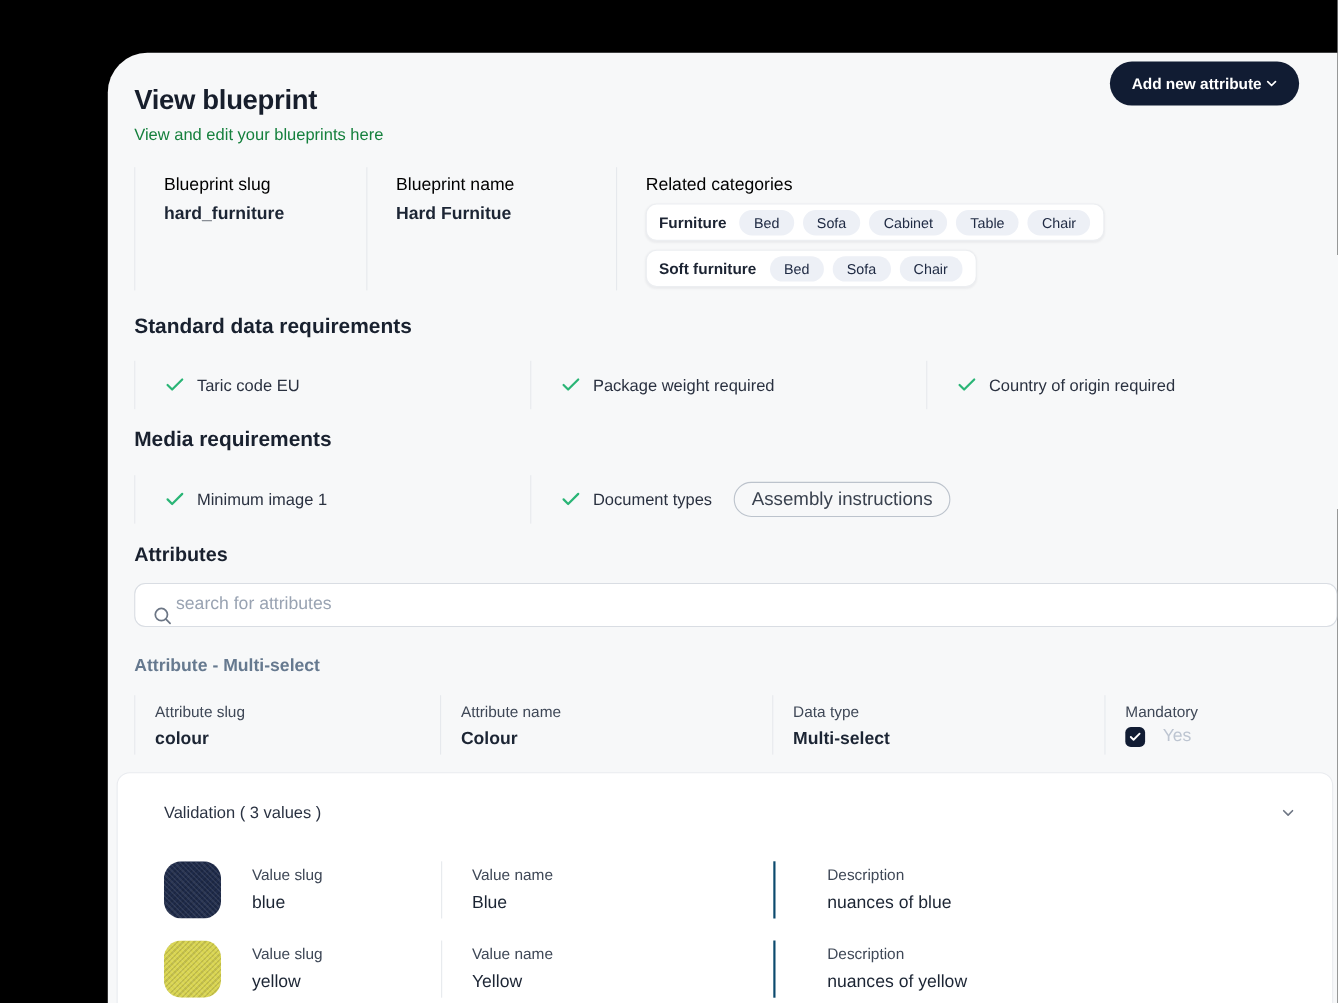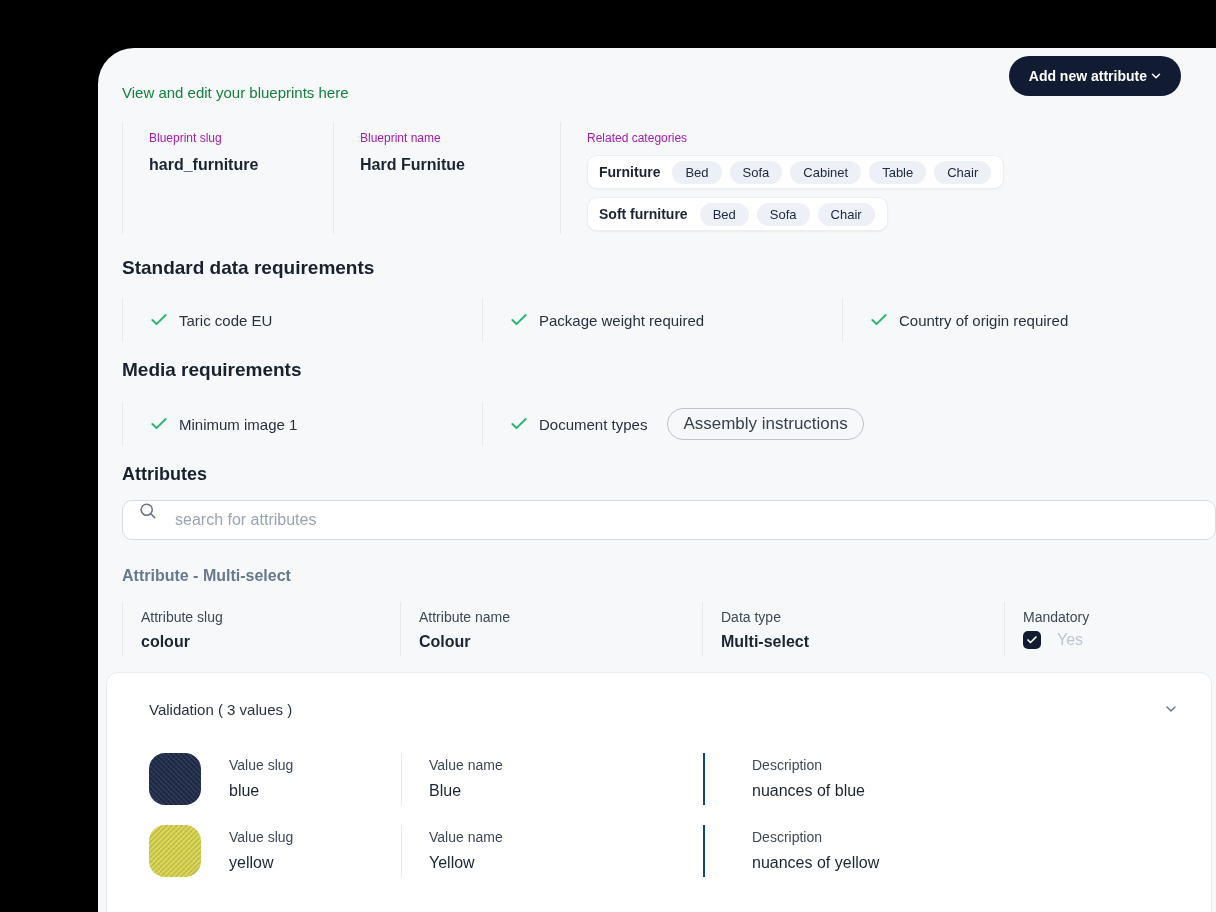--- a/index.html
+++ b/index.html
@@ -21,21 +21,21 @@
     font-family:"Liberation Sans", sans-serif; font-size:14px; font-weight:700;
     display:flex; align-items:center; gap:2px; cursor:pointer;
   }
 
   
   .fields-row { margin:20px 0 0 24px; display:flex; min-height:112px; }
   .field-col { border-left:1px solid #e6e9ed; padding:8px 10px 0 26px; }
   .field-col.c1 { width:211px; }
   .field-col.c2 { width:227px; }
   .field-col.c3 { flex:1; }
-  .field-label { font-size:12px; color:#a21caf; line-height:17px; }
+  .field-label { font-size:16px; color:#000000; line-height:17px; }
   .field-value { margin-top:8px; font-size:16px; font-weight:700; color:#1c2534; line-height:20px; }
 
   .category-card {
     margin-top:8px; display:inline-flex; align-items:center; gap:8px;
     background:#fff; border:1px solid #eceef1; border-radius:10px;
     box-shadow:0 1px 2px rgba(16,24,40,.05); height:34px; padding:0 12px 0 11px;
   }
   .category-card + .category-card { display:inline-flex; }
   .cat-wrap { display:flex; flex-direction:column; align-items:flex-start; }
   .category-name { font-size:14px; font-weight:700; color:#1c2433; margin-right:4px; }
@@ -57,21 +57,21 @@
   .check-text { font-size:15px; color:#2a3140; }
   .doc-chip {
     margin-left:10px; border:1px solid #bcc3cc; border-radius:999px;
     padding:5px 15px; font-size:17px; font-weight:500; color:#39414e; background:transparent;
   }
 
   
   .search-box {
     margin:14px 0 0 24px; height:40px; background:#fff;
     border:1px solid #d9dde3; border-radius:10px;
-    display:flex; align-items:flex-start; padding-left:15px; gap:18px;
+    display:flex; align-items:flex-end; padding-left:15px; gap:3px;
   }
   .search-box input {
     border:none; outline:none; flex:1; font-family:"Liberation Sans", sans-serif;
     font-size:16px; color:#2a3140; background:transparent; height:100%;
   }
   .search-box input::placeholder { color:#99a3b2; }
 
   .attr-section-title { margin:26px 0 0 24px; font-size:16px; font-weight:700; color:#66798f; line-height:20px; }
 
   .attr-row { margin:16px 0 0 24px; display:flex; min-height:54px; }
@@ -110,20 +110,21 @@
   .value-text { margin-top:7px; font-size:16px; font-weight:400; color:#1c2534; line-height:19px; }
 
   svg { display:block; }
 </style>
 </head>
 <body>
 
 <div class="main-card">
 
   <div class="page-header">
+    <div class="page-title">View blueprint</div>
     <div class="page-subtitle">View and edit your blueprints here</div>
     <button class="add-btn">
       <span>Add new attribute</span>
       <span>
         <svg width="14" height="14" viewBox="0 0 24 24" fill="none" stroke="#ffffff" stroke-width="2.6" stroke-linecap="round" stroke-linejoin="round">
             <polyline points="6 9 12 15 18 9"></polyline>
           </svg>
       </span>
     </button>
   </div>

